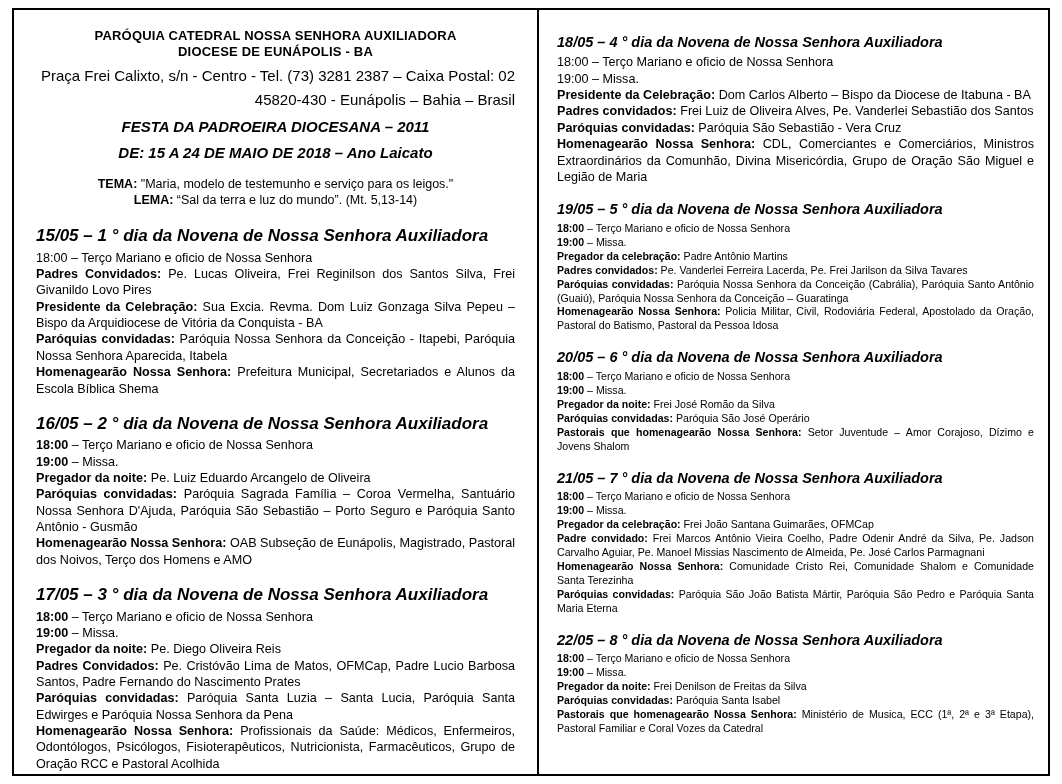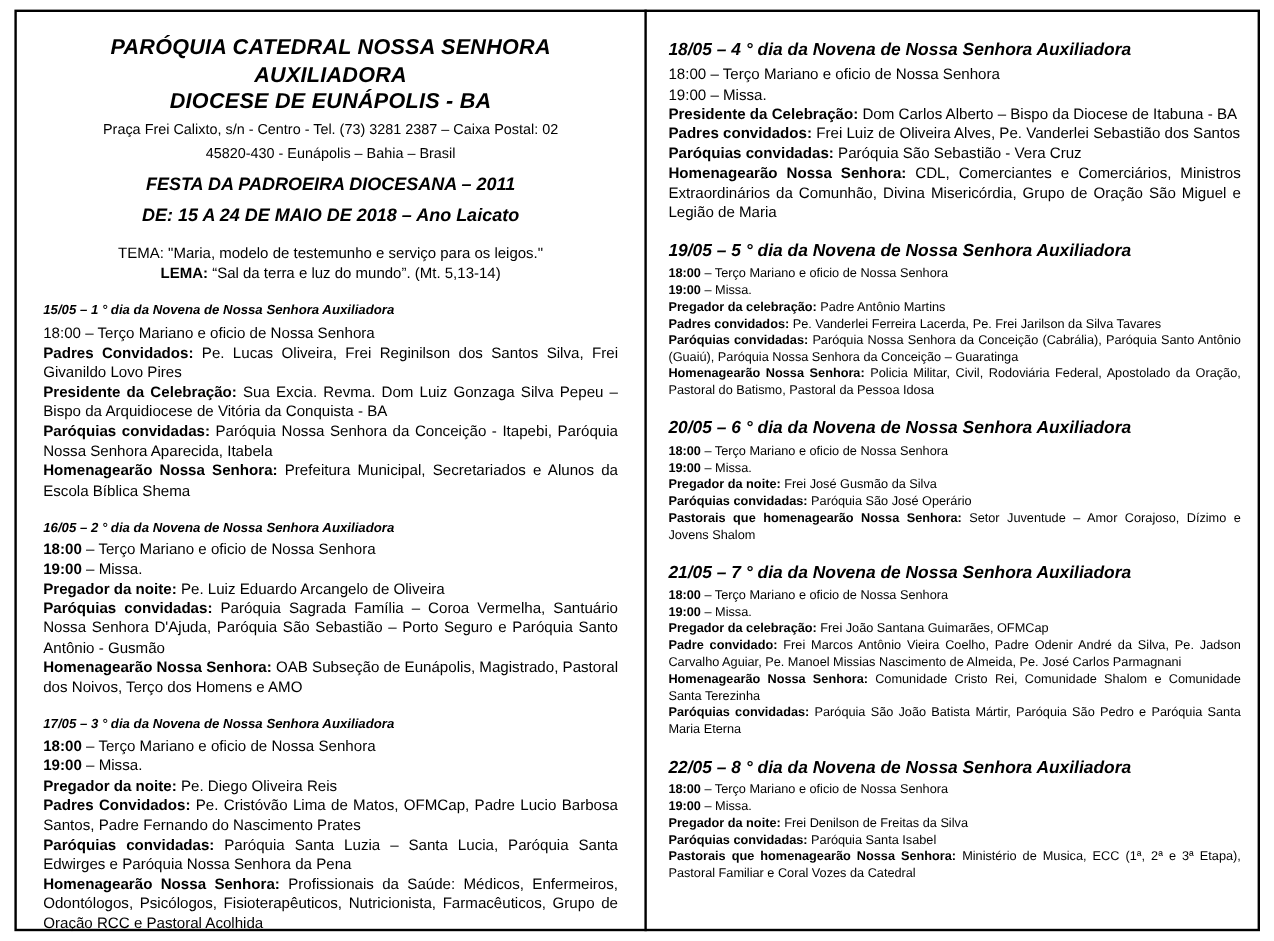--- a/index.html
+++ b/index.html
@@ -52,50 +52,50 @@
     left: 539px;
     width: 511px;
     height: 732px;
     padding: 26px 16px 5px 18px;
   }
 
   
   .hdr { text-align: center; }
   .hdr-title {
     font-weight: bold;
-    font-style: italic;
-    font-size: 18px;
+    font-size: 13px;
     line-height: 1.25;
     letter-spacing: .2px;
   }
   .hdr-addr {
-    font-size: 12px;
+    font-size: 15px;
     line-height: 1.3;
     margin-top: 5px;
+    text-align: right;
   }
   .hdr-fest {
     font-weight: bold;
     font-style: italic;
     font-size: 15px;
     line-height: 1.3;
     margin-top: 7px;
   }
   .hdr-tema {
     font-size: 12.5px;
     line-height: 1.35;
     margin-top: 13px;
     text-align: center;
   }
 
   
   .day { margin-top: 17px; }
   .day-title {
     font-weight: bold;
     font-style: italic;
-    font-size: 11px;
+    font-size: 17px;
     line-height: 1.2;
     margin-bottom: 3px;
   }
   .ln {
     font-size: 12.6px;
     line-height: 1.3;
     text-align: justify;
     margin: 0;
   }
   .ln b { font-weight: bold; }
@@ -119,21 +119,21 @@
 
   <div class="col col-left">
     <div class="hdr">
       <div class="hdr-title">PARÓQUIA CATEDRAL NOSSA SENHORA AUXILIADORA</div>
       <div class="hdr-title">DIOCESE DE EUNÁPOLIS - BA</div>
       <div class="hdr-addr">Praça Frei Calixto, s/n - Centro - Tel. (73) 3281 2387 – Caixa Postal: 02</div>
       <div class="hdr-addr">45820-430 - Eunápolis – Bahia – Brasil</div>
       <div class="hdr-fest">FESTA DA PADROEIRA DIOCESANA – 2011</div>
       <div class="hdr-fest">DE: 15 A 24 DE MAIO DE 2018 – Ano Laicato</div>
       <div class="hdr-tema">
-        <span style="font-weight:normal;">TEMA:</span><span> "Maria, modelo de testemunho e serviço para os leigos."</span><br>
+        <span style="font-weight:bold;">TEMA:</span><span> "Maria, modelo de testemunho e serviço para os leigos."</span><br>
         <span style="font-weight:bold;">LEMA:</span><span> “Sal da terra e luz do mundo”. (Mt. 5,13-14)</span>
       </div>
     </div>
     <div id="left-days">
         <div class="day">
           <div class="day-title">15/05 – 1 ° dia da Novena de Nossa Senhora Auxiliadora</div>
           <p class="ln"><span>18:00 – Terço Mariano e oficio de Nossa Senhora</span></p>
           <p class="ln"><b>Padres Convidados:</b><span> Pe. Lucas Oliveira, Frei Reginilson dos Santos Silva, Frei Givanildo Lovo Pires</span></p>
           <p class="ln"><b>Presidente da Celebração:</b><span> Sua Excia. Revma. Dom Luiz Gonzaga Silva Pepeu – Bispo da Arquidiocese de Vitória da Conquista - BA</span></p>
           <p class="ln"><b>Paróquias convidadas:</b><span> Paróquia Nossa Senhora da Conceição - Itapebi, Paróquia Nossa Senhora Aparecida, Itabela</span></p>
@@ -176,21 +176,21 @@
           <p class="ln"><b>19:00</b><span> – Missa.</span></p>
           <p class="ln"><b>Pregador da celebração:</b><span> Padre Antônio Martins</span></p>
           <p class="ln"><b>Padres convidados:</b><span> Pe. Vanderlei Ferreira Lacerda, Pe. Frei Jarilson da Silva Tavares</span></p>
           <p class="ln"><b>Paróquias convidadas:</b><span> Paróquia Nossa Senhora da Conceição (Cabrália), Paróquia Santo Antônio (Guaiú), Paróquia Nossa Senhora da Conceição – Guaratinga</span></p>
           <p class="ln"><b>Homenagearão Nossa Senhora:</b><span> Policia Militar, Civil, Rodoviária Federal, Apostolado da Oração, Pastoral do Batismo, Pastoral da Pessoa Idosa</span></p>
         </div>
         <div class="day small">
           <div class="day-title">20/05 – 6 ° dia da Novena de Nossa Senhora Auxiliadora</div>
           <p class="ln"><b>18:00</b><span> – Terço Mariano e oficio de Nossa Senhora</span></p>
           <p class="ln"><b>19:00</b><span> – Missa.</span></p>
-          <p class="ln"><b>Pregador da noite:</b><span> Frei José Gusmão da Silva</span></p>
+          <p class="ln"><b>Pregador da noite:</b><span> Frei José Romão da Silva</span></p>
           <p class="ln"><b>Paróquias convidadas:</b><span> Paróquia São José Operário</span></p>
           <p class="ln"><b>Pastorais que homenagearão Nossa Senhora:</b><span> Setor Juventude – Amor Corajoso, Dízimo e Jovens Shalom</span></p>
         </div>
         <div class="day small">
           <div class="day-title">21/05 – 7 ° dia da Novena de Nossa Senhora Auxiliadora</div>
           <p class="ln"><b>18:00</b><span> – Terço Mariano e oficio de Nossa Senhora</span></p>
           <p class="ln"><b>19:00</b><span> – Missa.</span></p>
           <p class="ln"><b>Pregador da celebração:</b><span> Frei João Santana Guimarães, OFMCap</span></p>
           <p class="ln"><b>Padre convidado:</b><span> Frei Marcos Antônio Vieira Coelho, Padre Odenir André da Silva, Pe. Jadson Carvalho Aguiar, Pe. Manoel Missias Nascimento de Almeida, Pe. José Carlos Parmagnani</span></p>
           <p class="ln"><b>Homenagearão Nossa Senhora:</b><span> Comunidade Cristo Rei, Comunidade Shalom e Comunidade Santa Terezinha</span></p>

